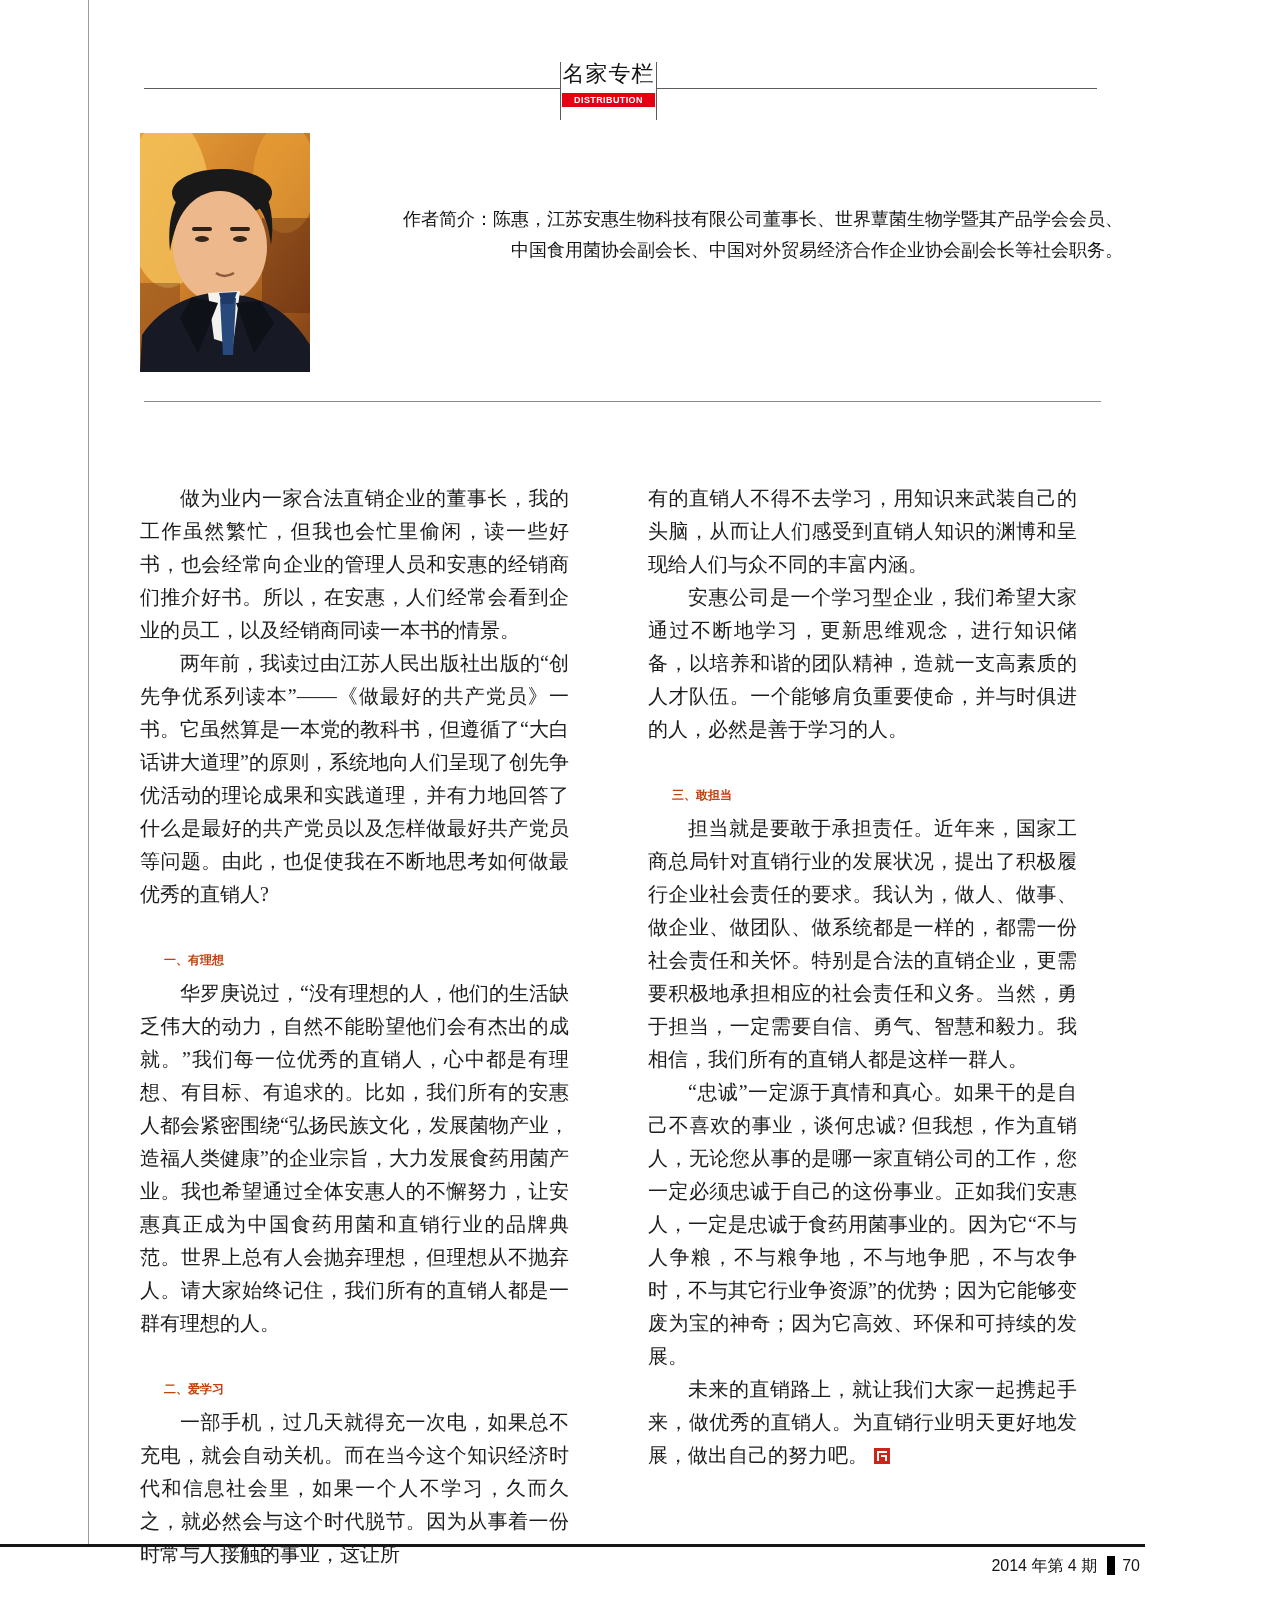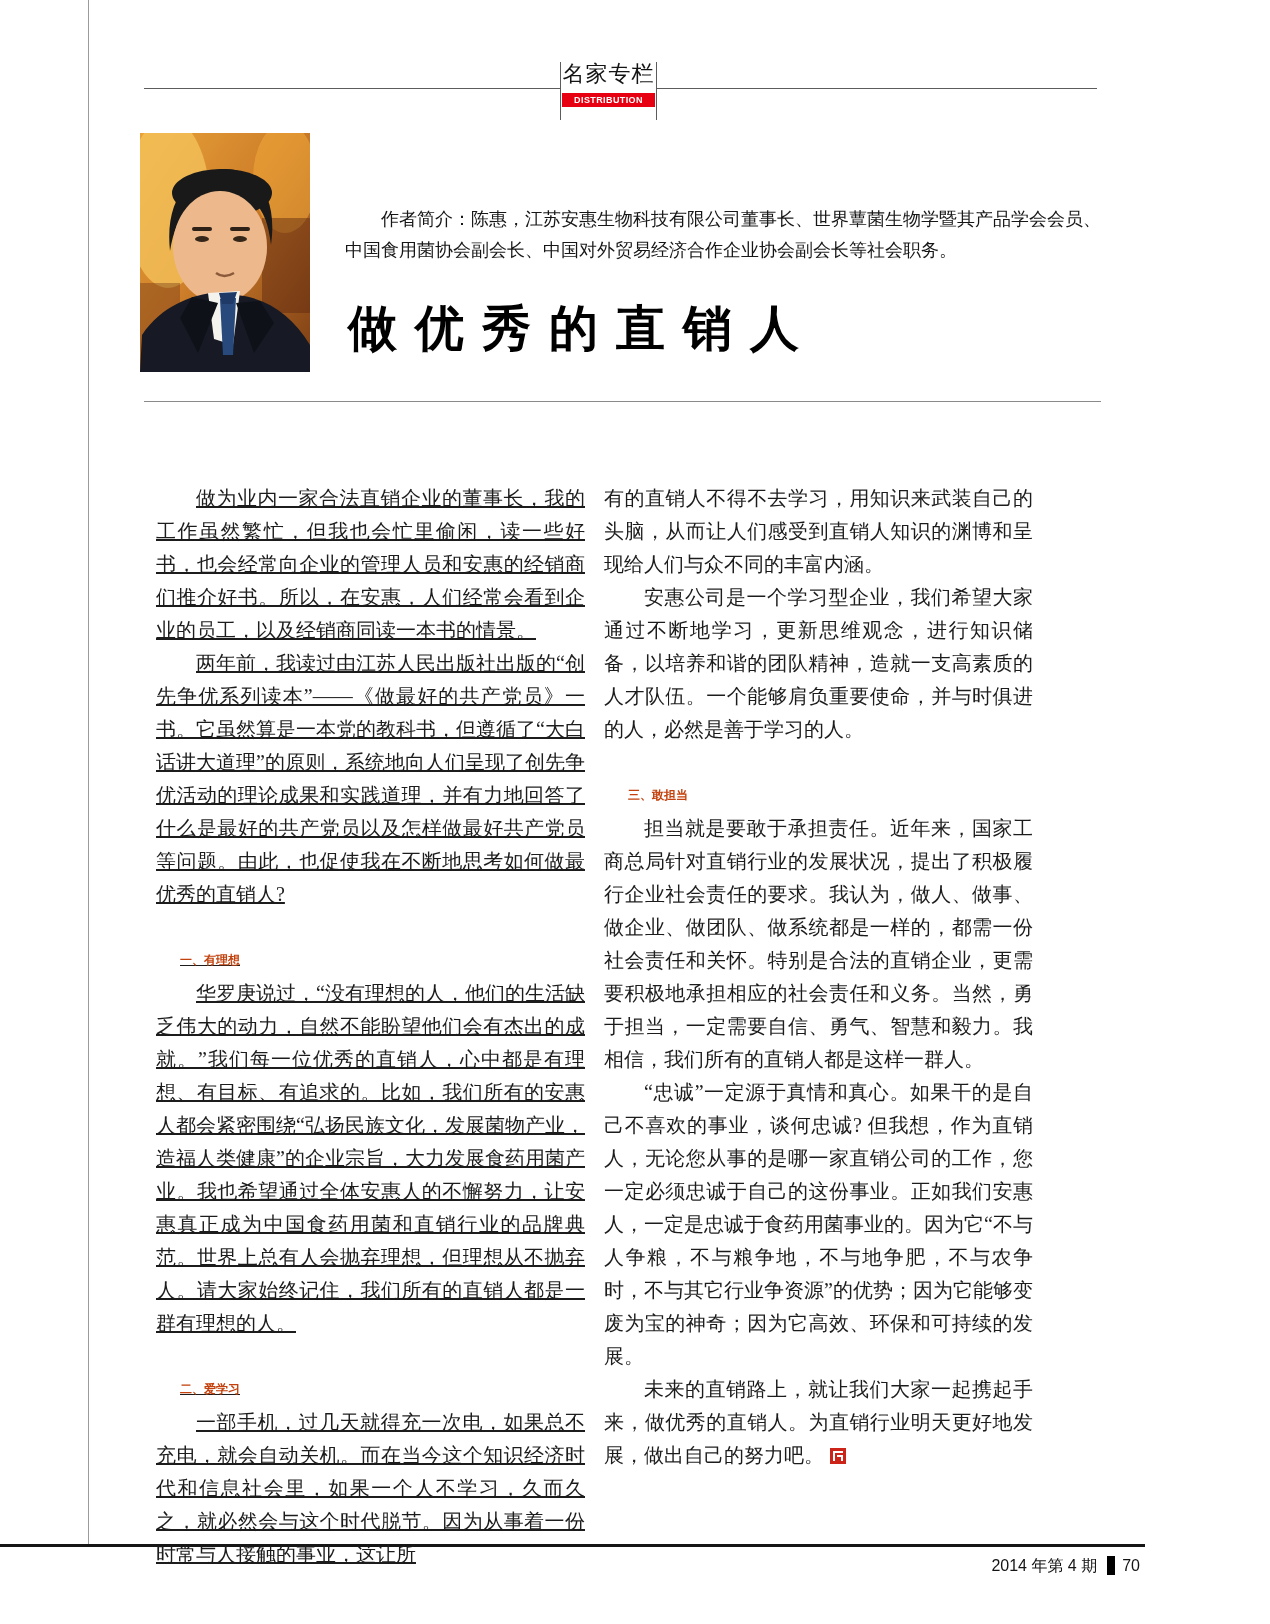--- a/index.html
+++ b/index.html
@@ -19,33 +19,33 @@
   .header-title{position:absolute;left:562px;top:59px;width:93px;text-align:center;
       font-family:"Liberation Sans",sans-serif;font-size:22px;letter-spacing:1px;color:#141414;}
   .header-badge{position:absolute;left:562px;top:93px;width:93px;height:14px;
       background:var(--badge-red,#e60012);color:#fff;text-align:center;line-height:14px;
       font-family:"Liberation Sans",sans-serif;font-size:9px;font-weight:bold;letter-spacing:.4px;}
 
   
   .photo{position:absolute;left:140px;top:133px;width:170px;height:239px;overflow:hidden;}
 
   
-  .intro{position:absolute;left:345px;top:204px;width:778px;font-size:18px;line-height:31px;color:#161616;}
+  .intro{position:absolute;left:345px;top:204px;width:778px;font-size:18px;line-height:31px;color:#161616;text-align:right;}
   .intro .l1{text-indent:2em;}
 
   
   .title{position:absolute;left:348px;top:296px;margin:0;font-family:"Liberation Sans",sans-serif;
       font-size:49px;font-weight:900;letter-spacing:18px;color:#000;white-space:nowrap;}
   .rule-title{position:absolute;left:144px;top:401px;width:957px;height:1px;background:#8a8a8a;}
 
   
   .col{position:absolute;top:482px;width:429px;font-size:20px;line-height:33px;
       text-align:justify;text-justify:inter-character;color:#1c1c1c;}
-  .col-left{left:156px;text-decoration:underline;}
-  .col-right{left:604px;}
+  .col-left{left:140px;}
+  .col-right{left:648px;}
   .para{margin:0;}
   .para.indent{text-indent:2em;}
   .sec-heading{margin:33px 0 0 0;font-family:"Liberation Sans",sans-serif;font-weight:bold;
       font-size:12px;text-indent:2em;color:#c2410c;}
   .endmark{display:inline-block;width:16px;height:16px;margin-left:6px;vertical-align:-2px;
       background:
         linear-gradient(#fff,#fff) 3px 3px / 10px 2px no-repeat,
         linear-gradient(#fff,#fff) 3px 3px / 2px 10px no-repeat,
         linear-gradient(#fff,#fff) 7px 7px / 6px 2px no-repeat,
         linear-gradient(#fff,#fff) 11px 7px / 2px 6px no-repeat,
@@ -102,21 +102,20 @@
       <path d="M52,164 L78,170 L58,220 L40,185 Z" fill="#0e1118"></path>
       <path d="M120,168 L96,170 L114,220 L134,190 Z" fill="#0e1118"></path>
     </svg>
   </div>
 
   <div class="intro">
     <div class="l1">作者简介：陈惠，江苏安惠生物科技有限公司董事长、世界蕈菌生物学暨其产品学会会员、</div>
     <div class="l2">中国食用菌协会副会长、中国对外贸易经济合作企业协会副会长等社会职务。</div>
   </div>
 
-  <h1 class="title">做优秀的直销人</h1>
   <div class="rule-title"></div>
 
   <div class="col col-left">
       <div class="para indent">做为业内一家合法直销企业的董事长，我的工作虽然繁忙，但我也会忙里偷闲，读一些好书，也会经常向企业的管理人员和安惠的经销商们推介好书。所以，在安惠，人们经常会看到企业的员工，以及经销商同读一本书的情景。</div>
       <div class="para indent">两年前，我读过由江苏人民出版社出版的“创先争优系列读本”——《做最好的共产党员》一书。它虽然算是一本党的教科书，但遵循了“大白话讲大道理”的原则，系统地向人们呈现了创先争优活动的理论成果和实践道理，并有力地回答了什么是最好的共产党员以及怎样做最好共产党员等问题。由此，也促使我在不断地思考如何做最优秀的直销人?</div>
       <div class="sec-heading">一、有理想</div>
       <div class="para indent">华罗庚说过，“没有理想的人，他们的生活缺乏伟大的动力，自然不能盼望他们会有杰出的成就。”我们每一位优秀的直销人，心中都是有理想、有目标、有追求的。比如，我们所有的安惠人都会紧密围绕“弘扬民族文化，发展菌物产业，造福人类健康”的企业宗旨，大力发展食药用菌产业。我也希望通过全体安惠人的不懈努力，让安惠真正成为中国食药用菌和直销行业的品牌典范。世界上总有人会抛弃理想，但理想从不抛弃人。请大家始终记住，我们所有的直销人都是一群有理想的人。</div>
       <div class="sec-heading">二、爱学习</div>
       <div class="para indent">一部手机，过几天就得充一次电，如果总不充电，就会自动关机。而在当今这个知识经济时代和信息社会里，如果一个人不学习，久而久之，就必然会与这个时代脱节。因为从事着一份时常与人接触的事业，这让所</div>
     </div>

